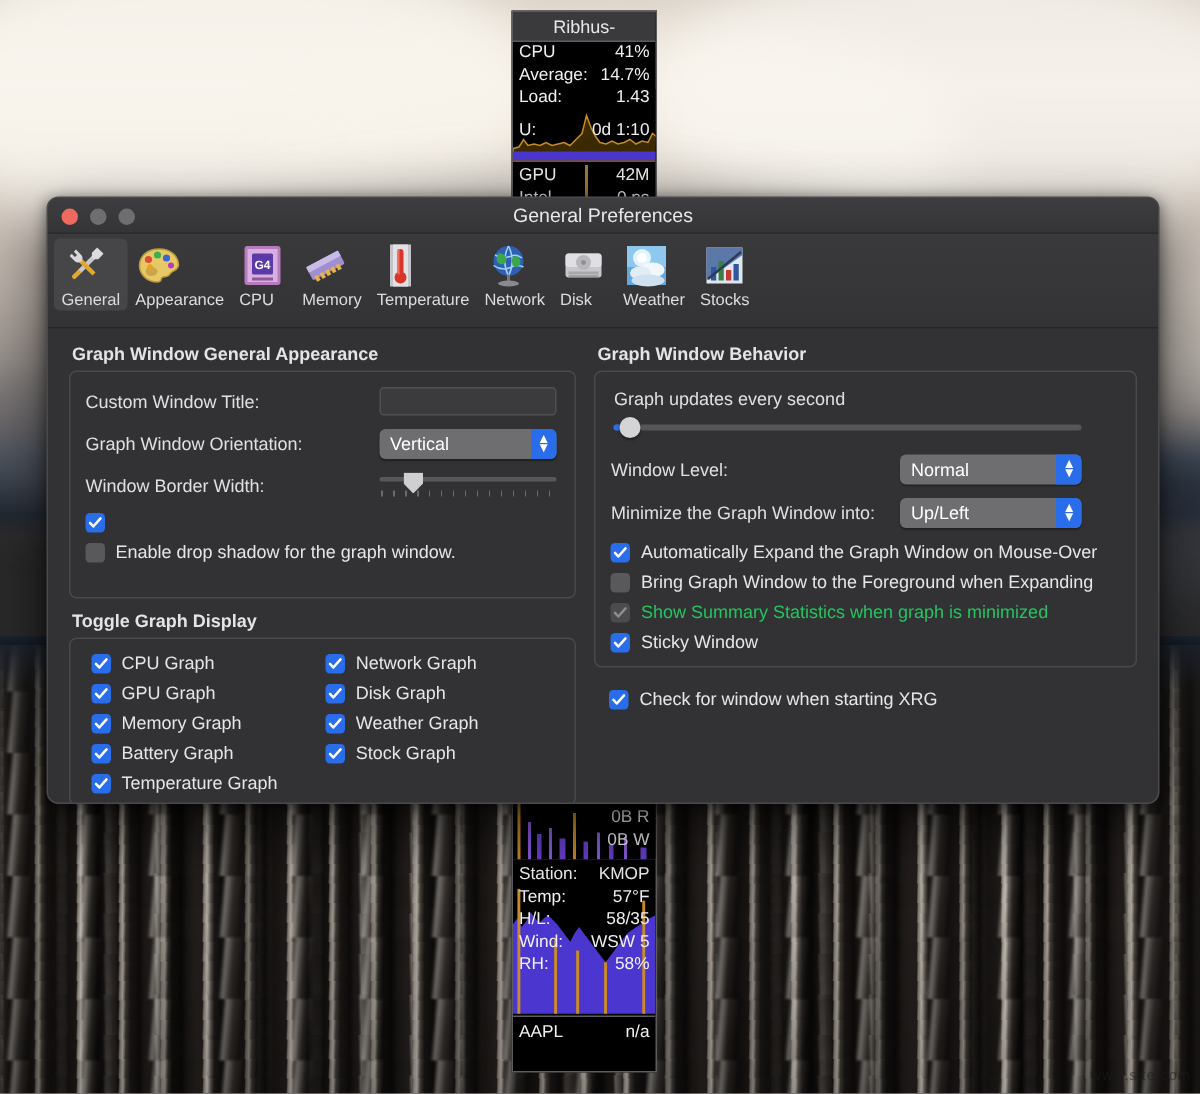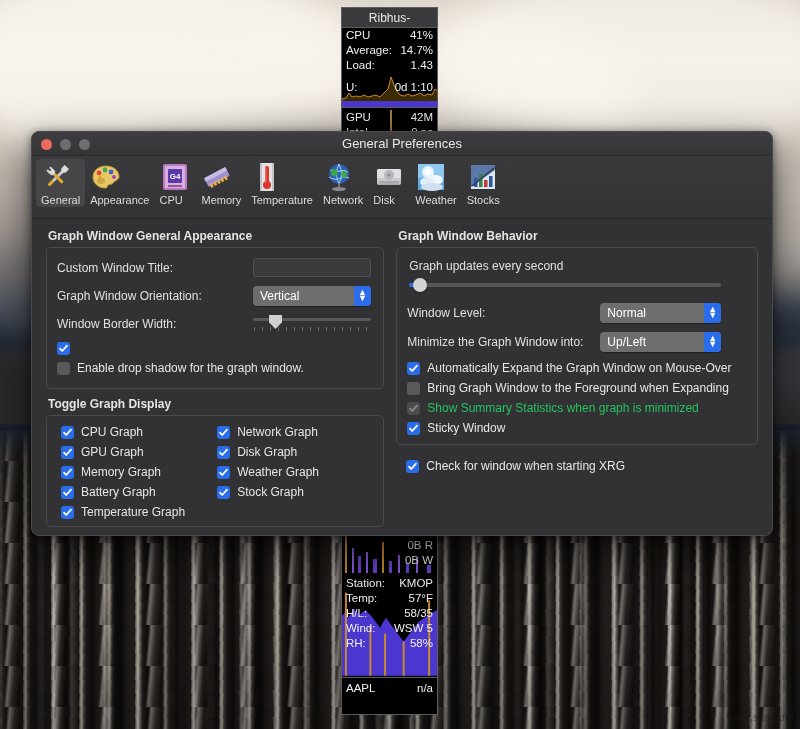--- a/index.html
+++ b/index.html
@@ -163,21 +163,21 @@
   .col { }
   .col.left  { width: 348px; }
   .col.right { width: 372px; }
 
   .group-title {
     font-size: 12px; color: #e4e4e4; font-weight: bold;
     margin: 0 0 4px 2px;
   }
   .group-box {
     border: 1px solid #49494b; border-radius: 5px;
-    padding: 10px 10px 13px 10px;
+    padding: 10px 10px 23px 10px;
   }
 
   .form-row {
     display: flex; align-items: center; margin-bottom: 9px;
   }
   .form-label {
     font-size: 12px; color: #e0e0e0; width: 196px; flex: none;
   }
   .text-field {
     width: 118px; height: 19px;

